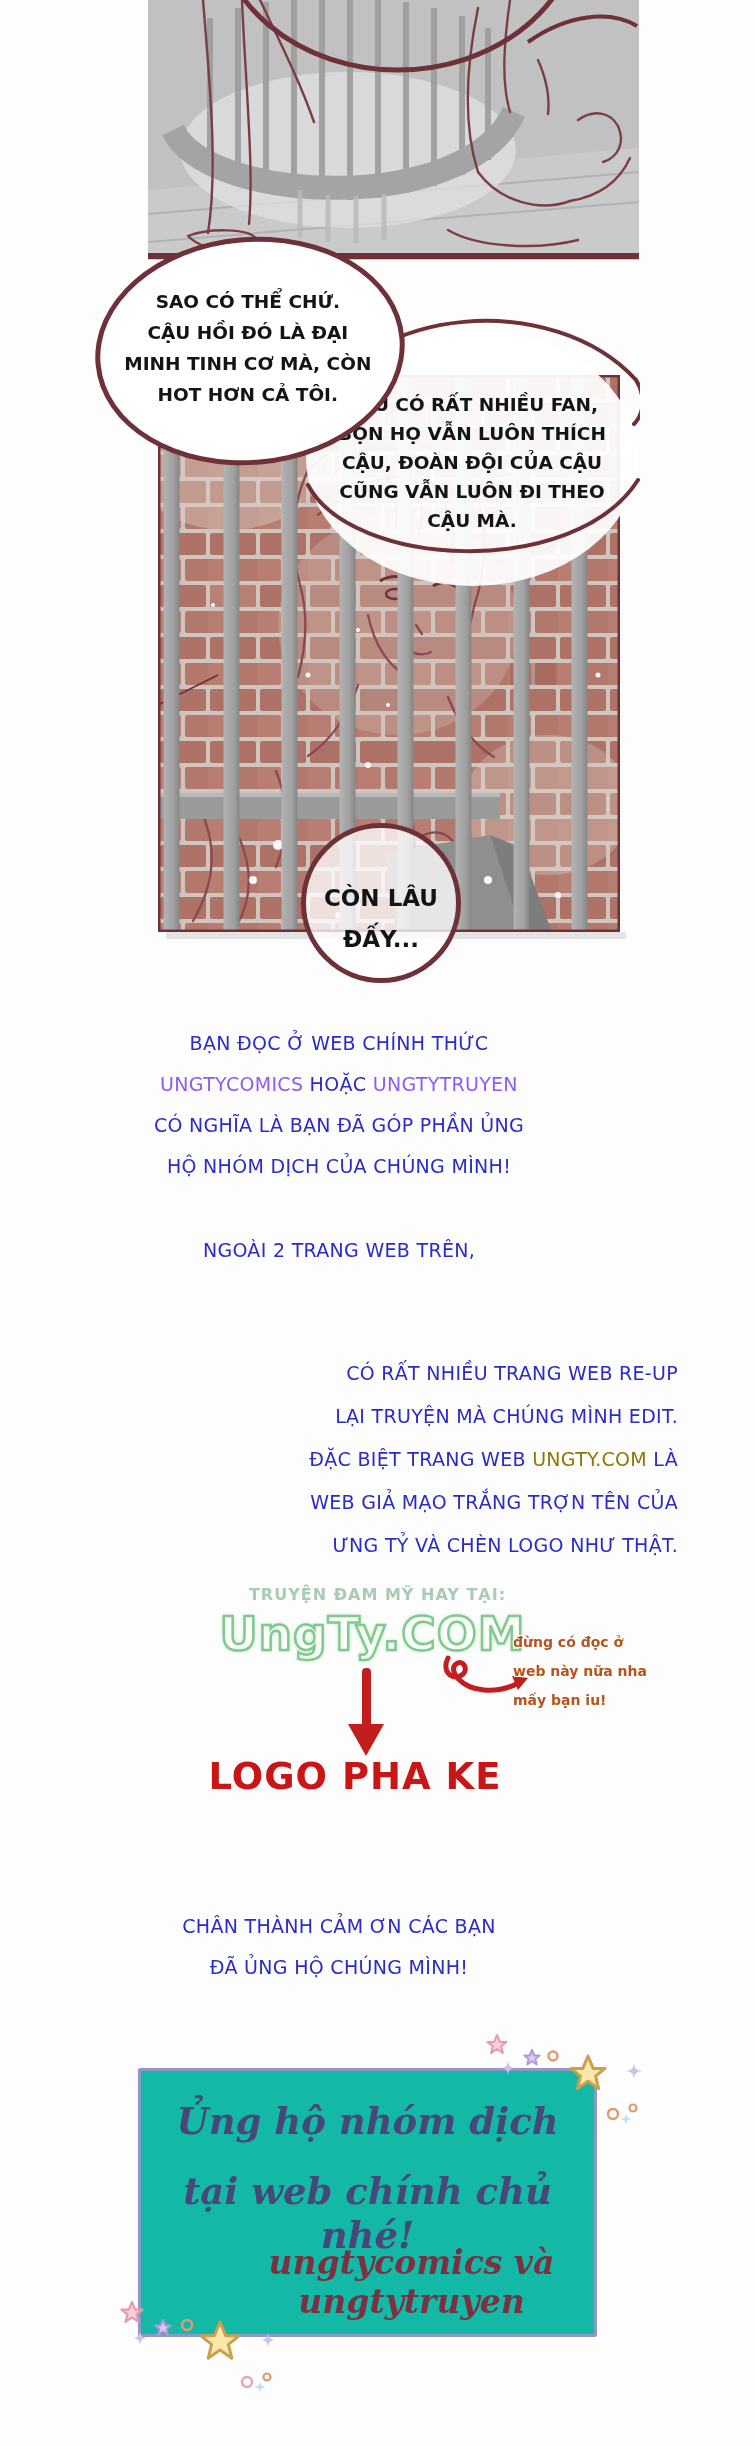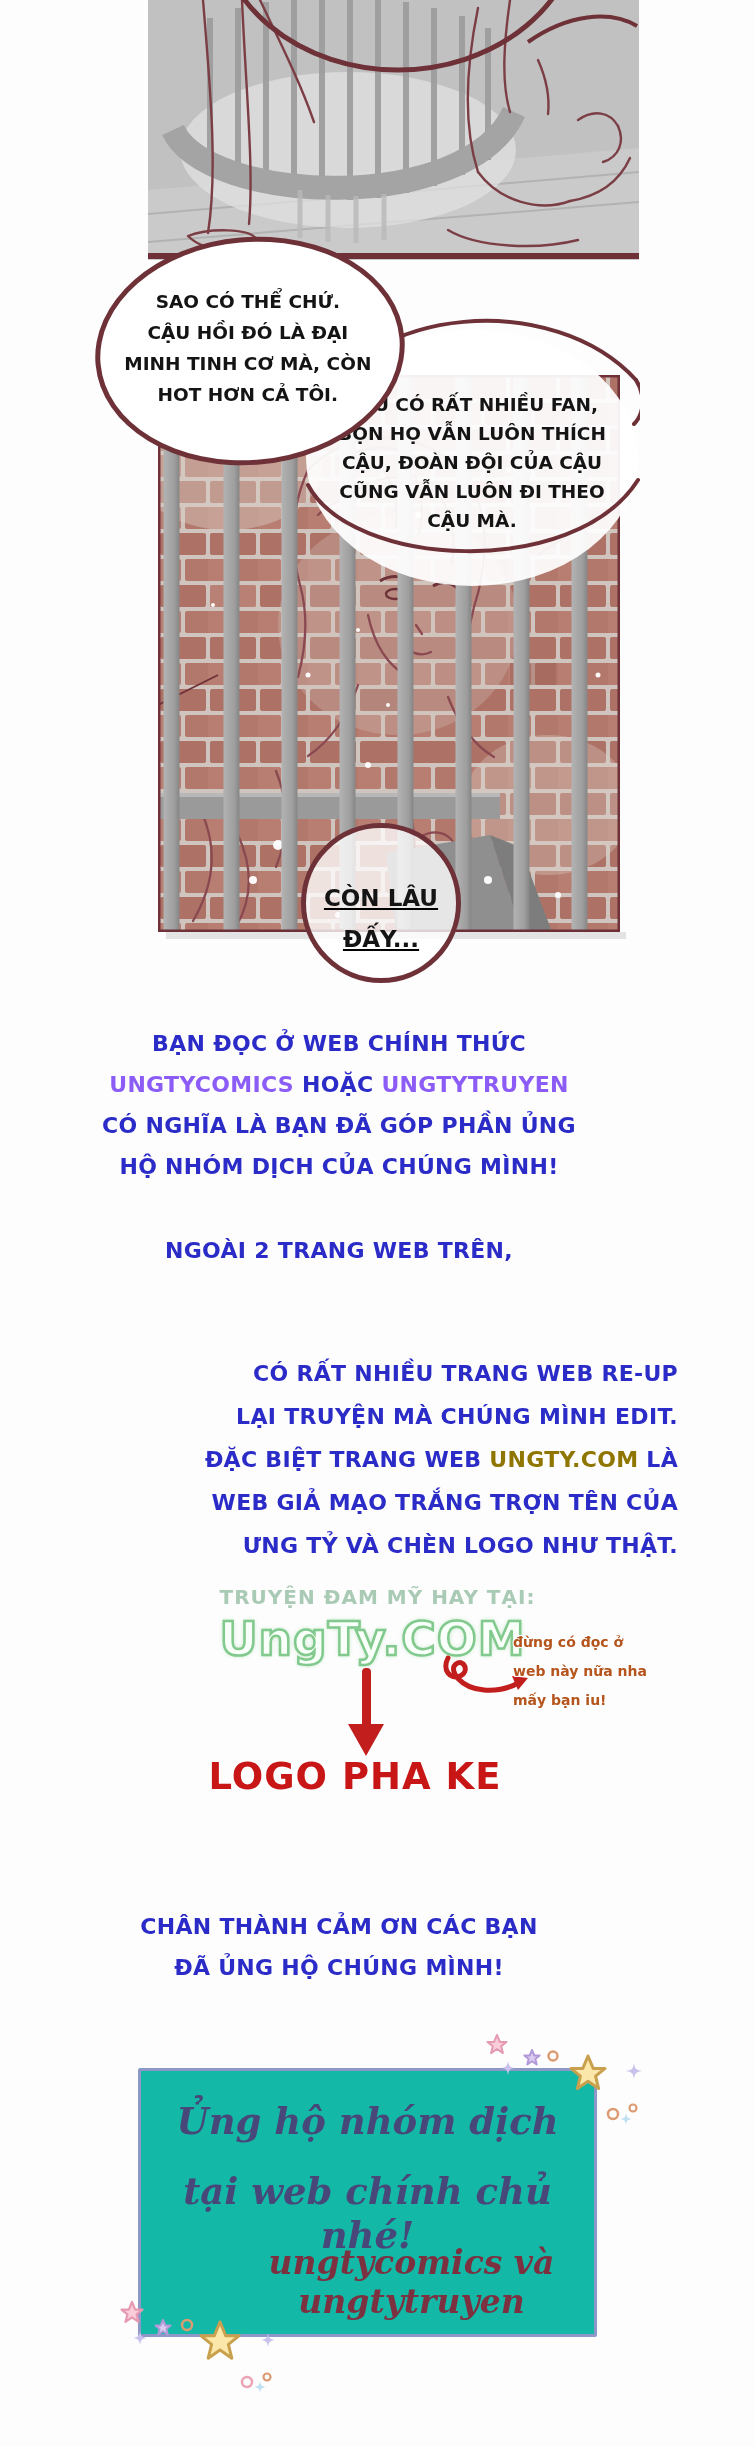--- a/index.html
+++ b/index.html
@@ -2,21 +2,21 @@
 <html><head>
 <meta charset="utf-8">
 <style>
   html,body{margin:0;padding:0;}
   body{width:755px;height:2446px;position:relative;background:#fdfdfd;overflow:hidden;
        font-family:"DejaVu Sans",sans-serif;}
   .abs{position:absolute;}
   .blue{color:#2b2bc8;}
   .red{color:#8b5cf6;}
   .olive{color:#8f7600;}
-  .notice{width:678px;left:0;text-align:center;font-weight:700;font-size:22px;line-height:41px;letter-spacing:.3px;}
+  .notice{width:678px;left:0;text-align:center;font-weight:400;font-size:19px;line-height:41px;letter-spacing:.3px;}
   .bubble{box-sizing:border-box;background:#ffffff;border:5px solid #6e3138;border-radius:50%;}
   .bubble-text{width:100%;text-align:center;font-weight:700;color:#141414;}
   .shadow{background:#dcdcdc;}
   .script{font-family:"DejaVu Serif",serif;font-style:italic;font-weight:700;text-align:center;width:100%;}
   .deco{position:absolute;transform:translate(-50%,-50%);}
   .brand{
     font-weight:800;color:#f9fff9;letter-spacing:1px;
     -webkit-text-stroke:2.5px #82c98e;
     text-shadow:0 0 1px #9ed8a8,0 0 4px #c8e9cd,0 0 6px #d9f0dd;
   }
@@ -185,21 +185,21 @@
 
 <div class="abs bubble" style="left:95px;top:237px;width:310px;height:228px;transform:rotate(-5deg);">
   <div class="bubble-text" style="padding-top:44px;font-size:18.5px;line-height:31px;transform:rotate(5deg);">
     <div>SAO CÓ THỂ CHỨ.</div>
     <div>CẬU HỒI ĐÓ LÀ ĐẠI</div>
     <div>MINH TINH CƠ MÀ, CÒN</div>
     <div>HOT HƠN CẢ TÔI.</div>
   </div>
 </div>
 
-<div class="abs bubble" style="left:301px;top:823px;width:160px;height:160px;background:rgba(255,255,255,0.78);text-decoration:underline;">
+<div class="abs bubble" style="left:301px;top:823px;width:160px;height:160px;background:rgba(255,255,255,0.78);">
   <div class="bubble-text" style="padding-top:50px;font-size:23px;line-height:41px;">
     <div>CÒN LÂU</div>
     <div>ĐẤY...</div>
   </div>
 </div>
 
 <div class="abs notice" style="top:1023px;">
   <div class="blue">BẠN ĐỌC Ở WEB CHÍNH THỨC</div>
   <div><span class="red">UNGTYCOMICS</span><span class="blue"> HOẶC </span><span class="red">UNGTYTRUYEN</span></div>
   <div class="blue">CÓ NGHĨA LÀ BẠN ĐÃ GÓP PHẦN ỦNG</div>
@@ -212,21 +212,21 @@
 
 <div class="abs notice blue" style="top:1352px;line-height:43px;text-align:right;">
   <div>CÓ RẤT NHIỀU TRANG WEB RE-UP</div>
   <div>LẠI TRUYỆN MÀ CHÚNG MÌNH EDIT.</div>
   <div><span>ĐẶC BIỆT TRANG WEB </span><span class="olive">UNGTY.COM</span><span> LÀ</span></div>
   <div>WEB GIẢ MẠO TRẮNG TRỢN TÊN CỦA</div>
   <div>ƯNG TỶ VÀ CHÈN LOGO NHƯ THẬT.</div>
 </div>
 
 <div class="abs" style="top:1585px;left:0;width:755px;text-align:center;">
-  <div style="font-size:20px;font-weight:700;letter-spacing:1px;color:#a9cab4;">TRUYỆN ĐAM MỸ HAY TẠI:</div>
+  <div style="font-size:16px;font-weight:700;letter-spacing:1px;color:#a9cab4;">TRUYỆN ĐAM MỸ HAY TẠI:</div>
   <div class="brand" style="font-size:47px;margin-top:2px;margin-left:-10px;">UngTy.COM</div>
 </div>
 
 <svg class="abs" style="left:440px;top:1648px;" width="90" height="52" viewBox="0 0 90 52">
   <path d="M 8,10 C 2,22 10,32 20,28 C 30,24 24,10 16,16 C 8,22 20,40 44,42 C 58,43 70,40 80,34" stroke="#c21e1e" stroke-width="5" fill="none" stroke-linecap="round"></path>
   <polygon points="88,30 72,28 78,42" fill="#c21e1e"></polygon>
 </svg>
 
 <div class="abs sidenote" style="top:1628px;right:2px;width:240px;">
   <div>đừng có đọc ở</div>

